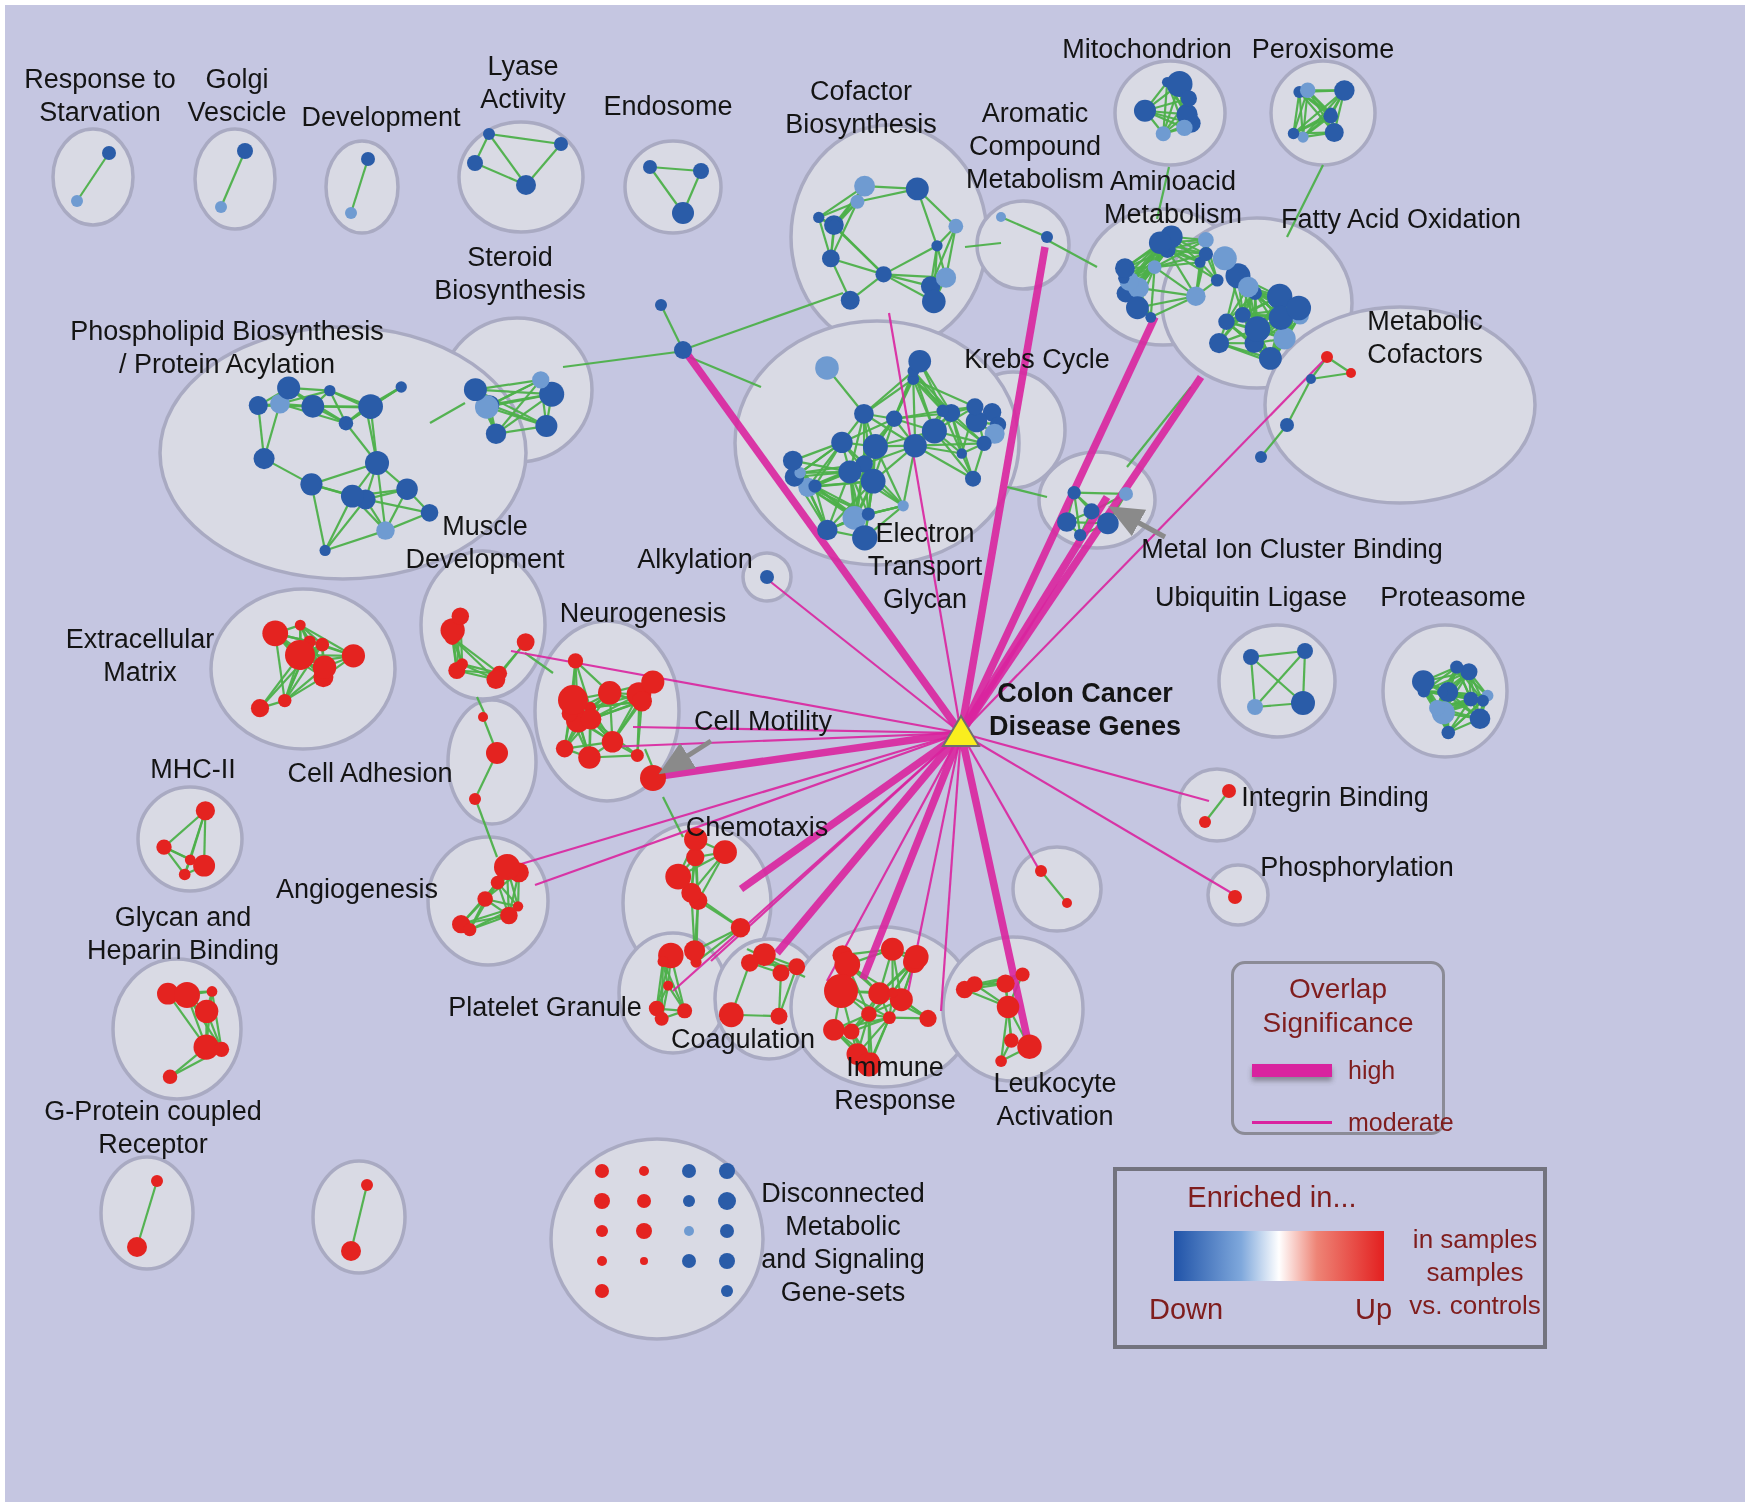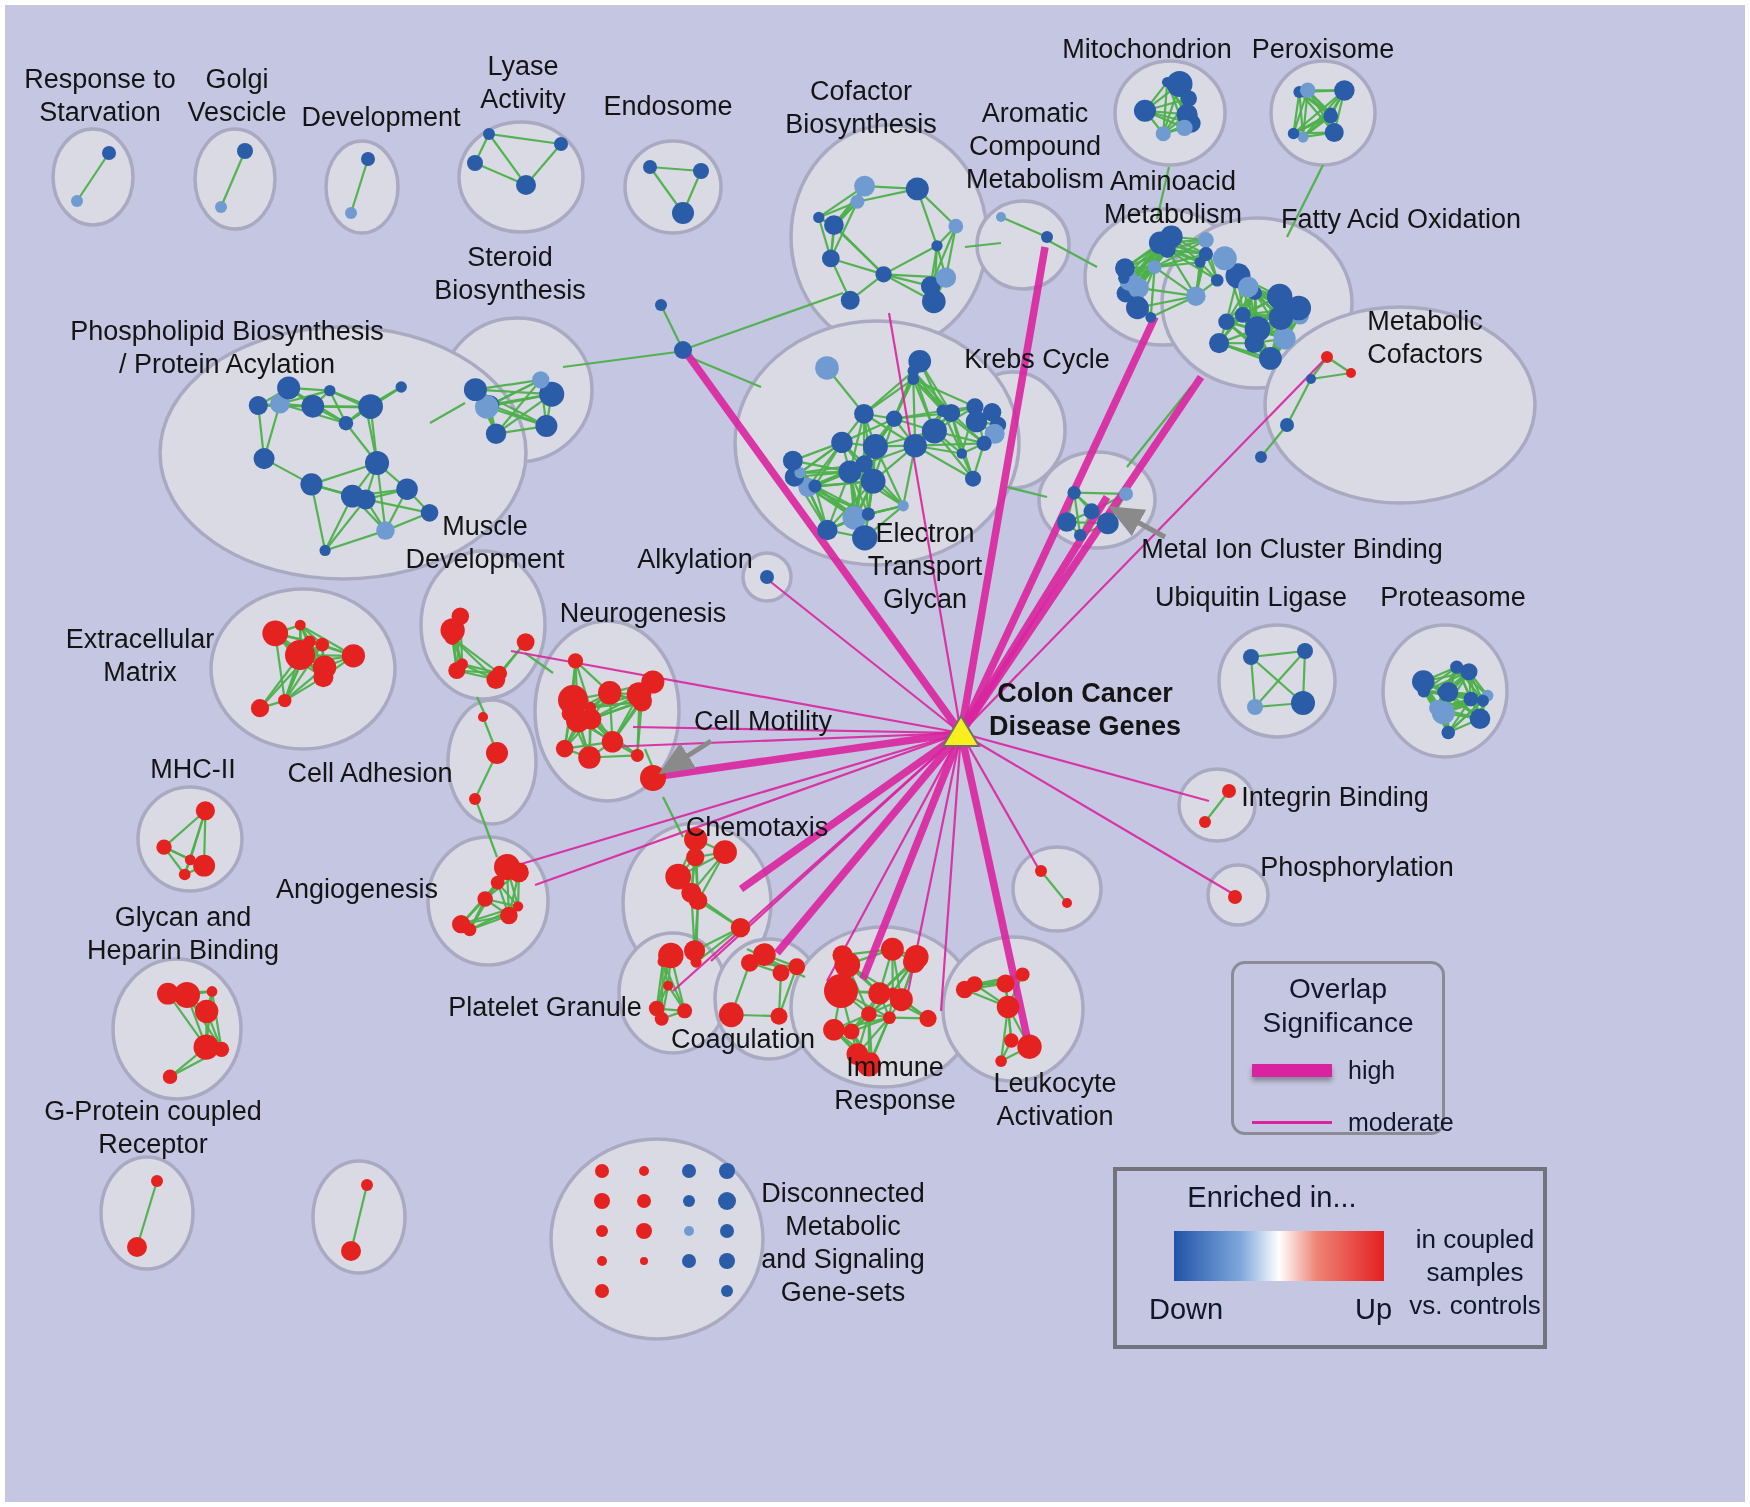--- a/index.html
+++ b/index.html
@@ -4,21 +4,21 @@
 <style>
   * { margin:0; padding:0; box-sizing:border-box; }
   body { font-family:"Liberation Sans", sans-serif; background:#ffffff; }
   .stage { position:relative; width:1750px; height:1507px; background:#c5c6e1;
            border:5px solid #ffffff; overflow:hidden; }
   #network-svg { position:absolute; left:0; top:0; }
   #labels { position:absolute; left:0; top:0; width:100%; height:100%; pointer-events:none; }
   .net-label { position:absolute; transform:translateX(-50%); text-align:center;
                font-size:27px; line-height:33px; color:#141414; white-space:nowrap; }
   .net-label span { display:block; }
-  .legend { position:absolute; background:#c5c6e1; color:#0f172a; }
+  .legend { position:absolute; background:#c5c6e1; color:#7f1d1d; }
   .legend-overlap { left:1226px; top:956px; width:214px; height:174px;
                     border:3px solid #8b8b96; border-radius:14px; }
   .lg-title { padding-top:8px; text-align:center; font-size:28px; line-height:34px; }
   .lg-title span { display:block; }
   .lg-row { position:absolute; left:18px; display:flex; align-items:center; gap:16px; }
   .swatch-high { width:80px; height:13px; background:#d9239f;
                  box-shadow:0 4px 5px rgba(60,60,60,.45); }
   .swatch-moderate { width:80px; height:3px; background:#d9239f; }
   .lg-label { font-size:25px; }
   .legend-enriched { left:1108px; top:1162px; width:434px; height:182px;
@@ -1477,18 +1477,18 @@
       <span class="lg-label">moderate</span>
     </div>
   </div>
 
   <div class="legend legend-enriched">
     <div class="en-title">Enriched in...</div>
     <div class="en-bar"></div>
     <div class="en-down">Down</div>
     <div class="en-up">Up</div>
     <div class="en-note">
-      <span>in coupled</span>
+      <span>in samples</span>
       <span>samples</span>
       <span>vs. controls</span>
     </div>
   </div>
 </div>
 
 </body></html>

